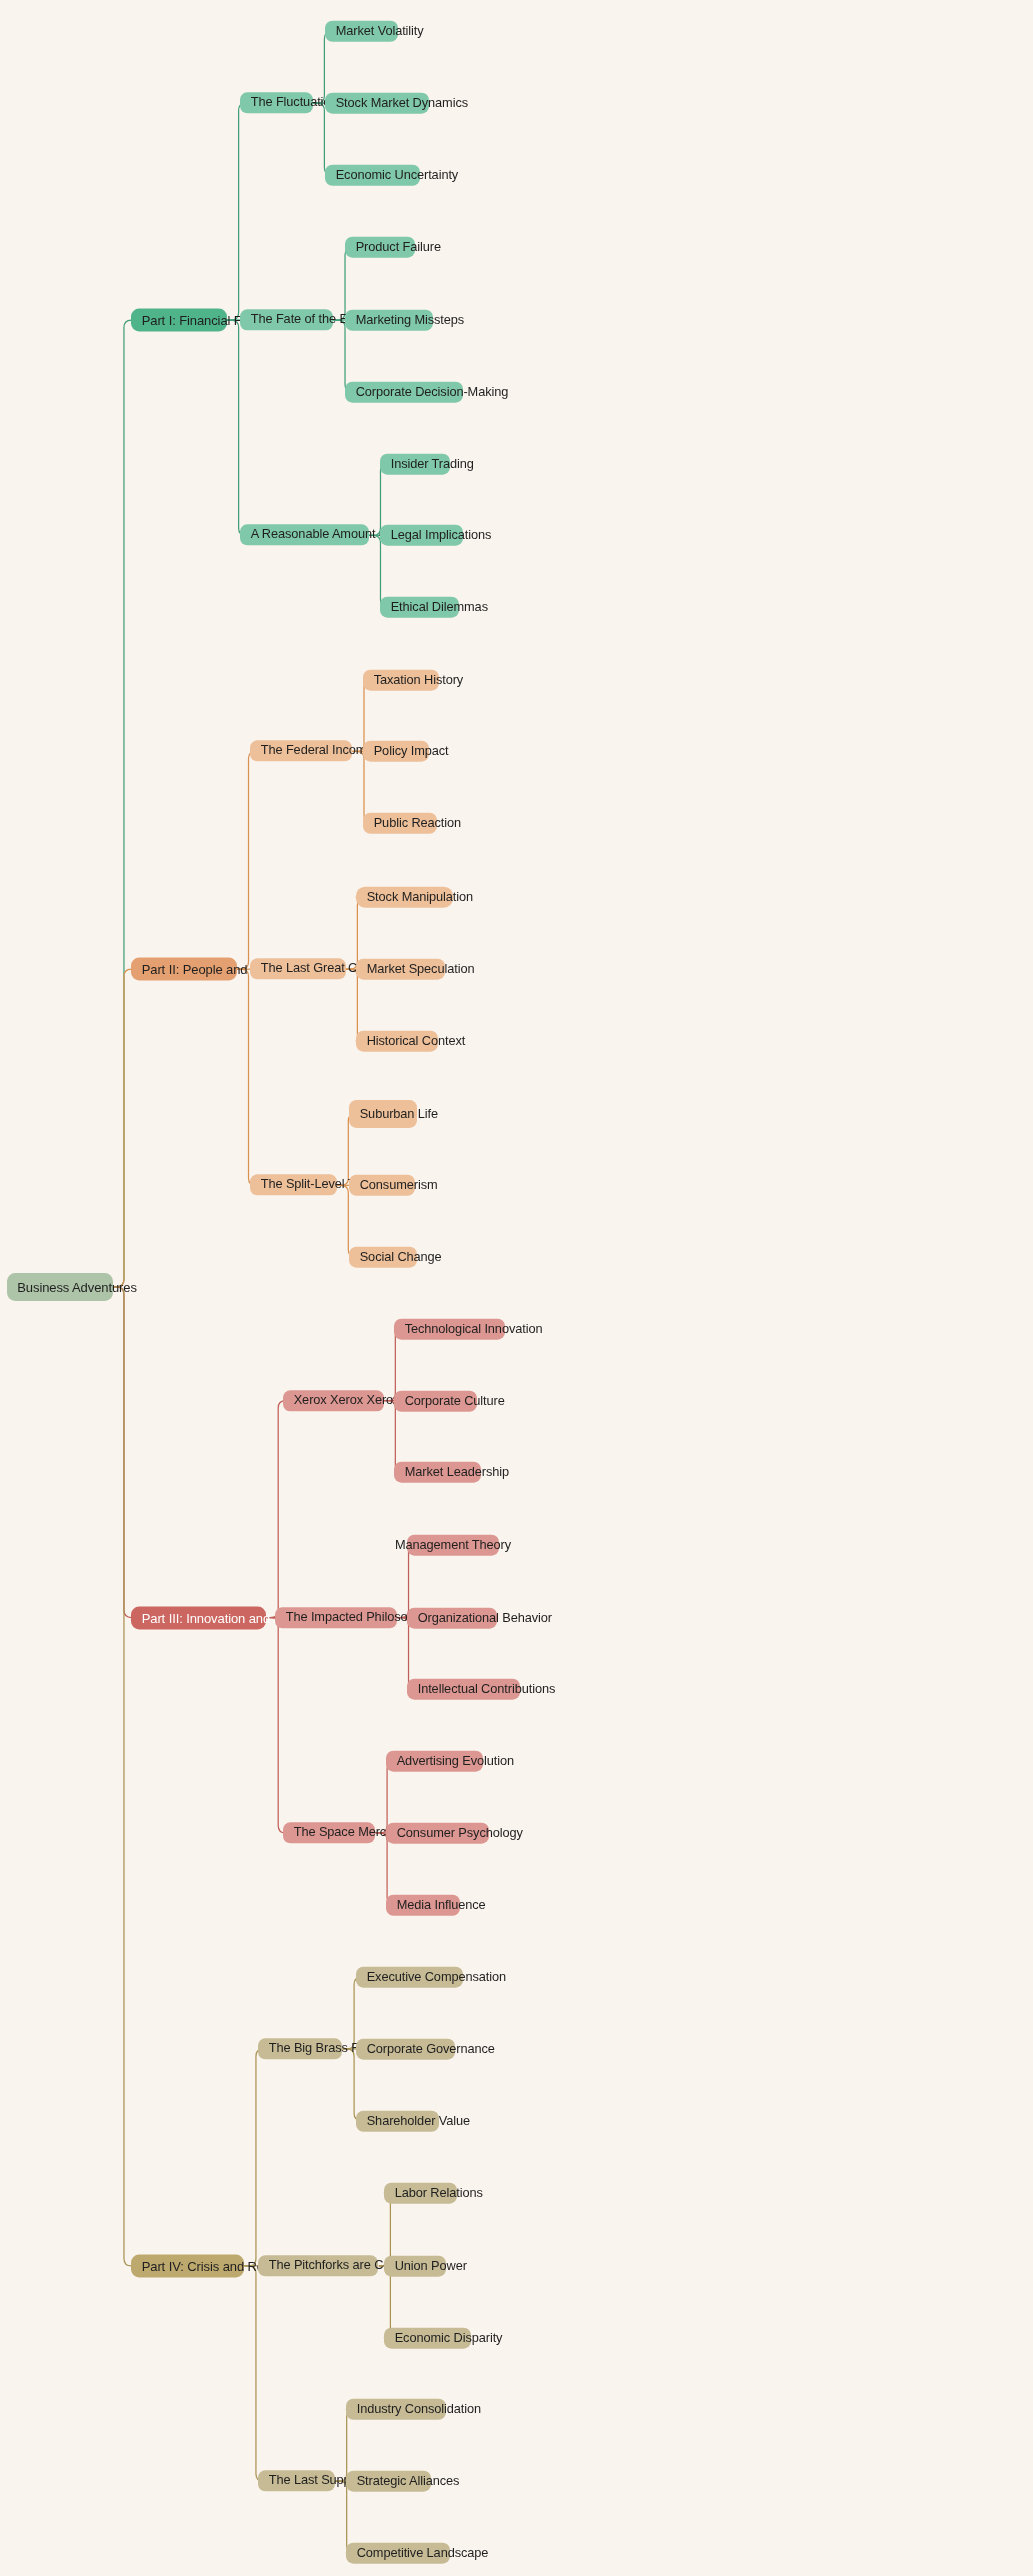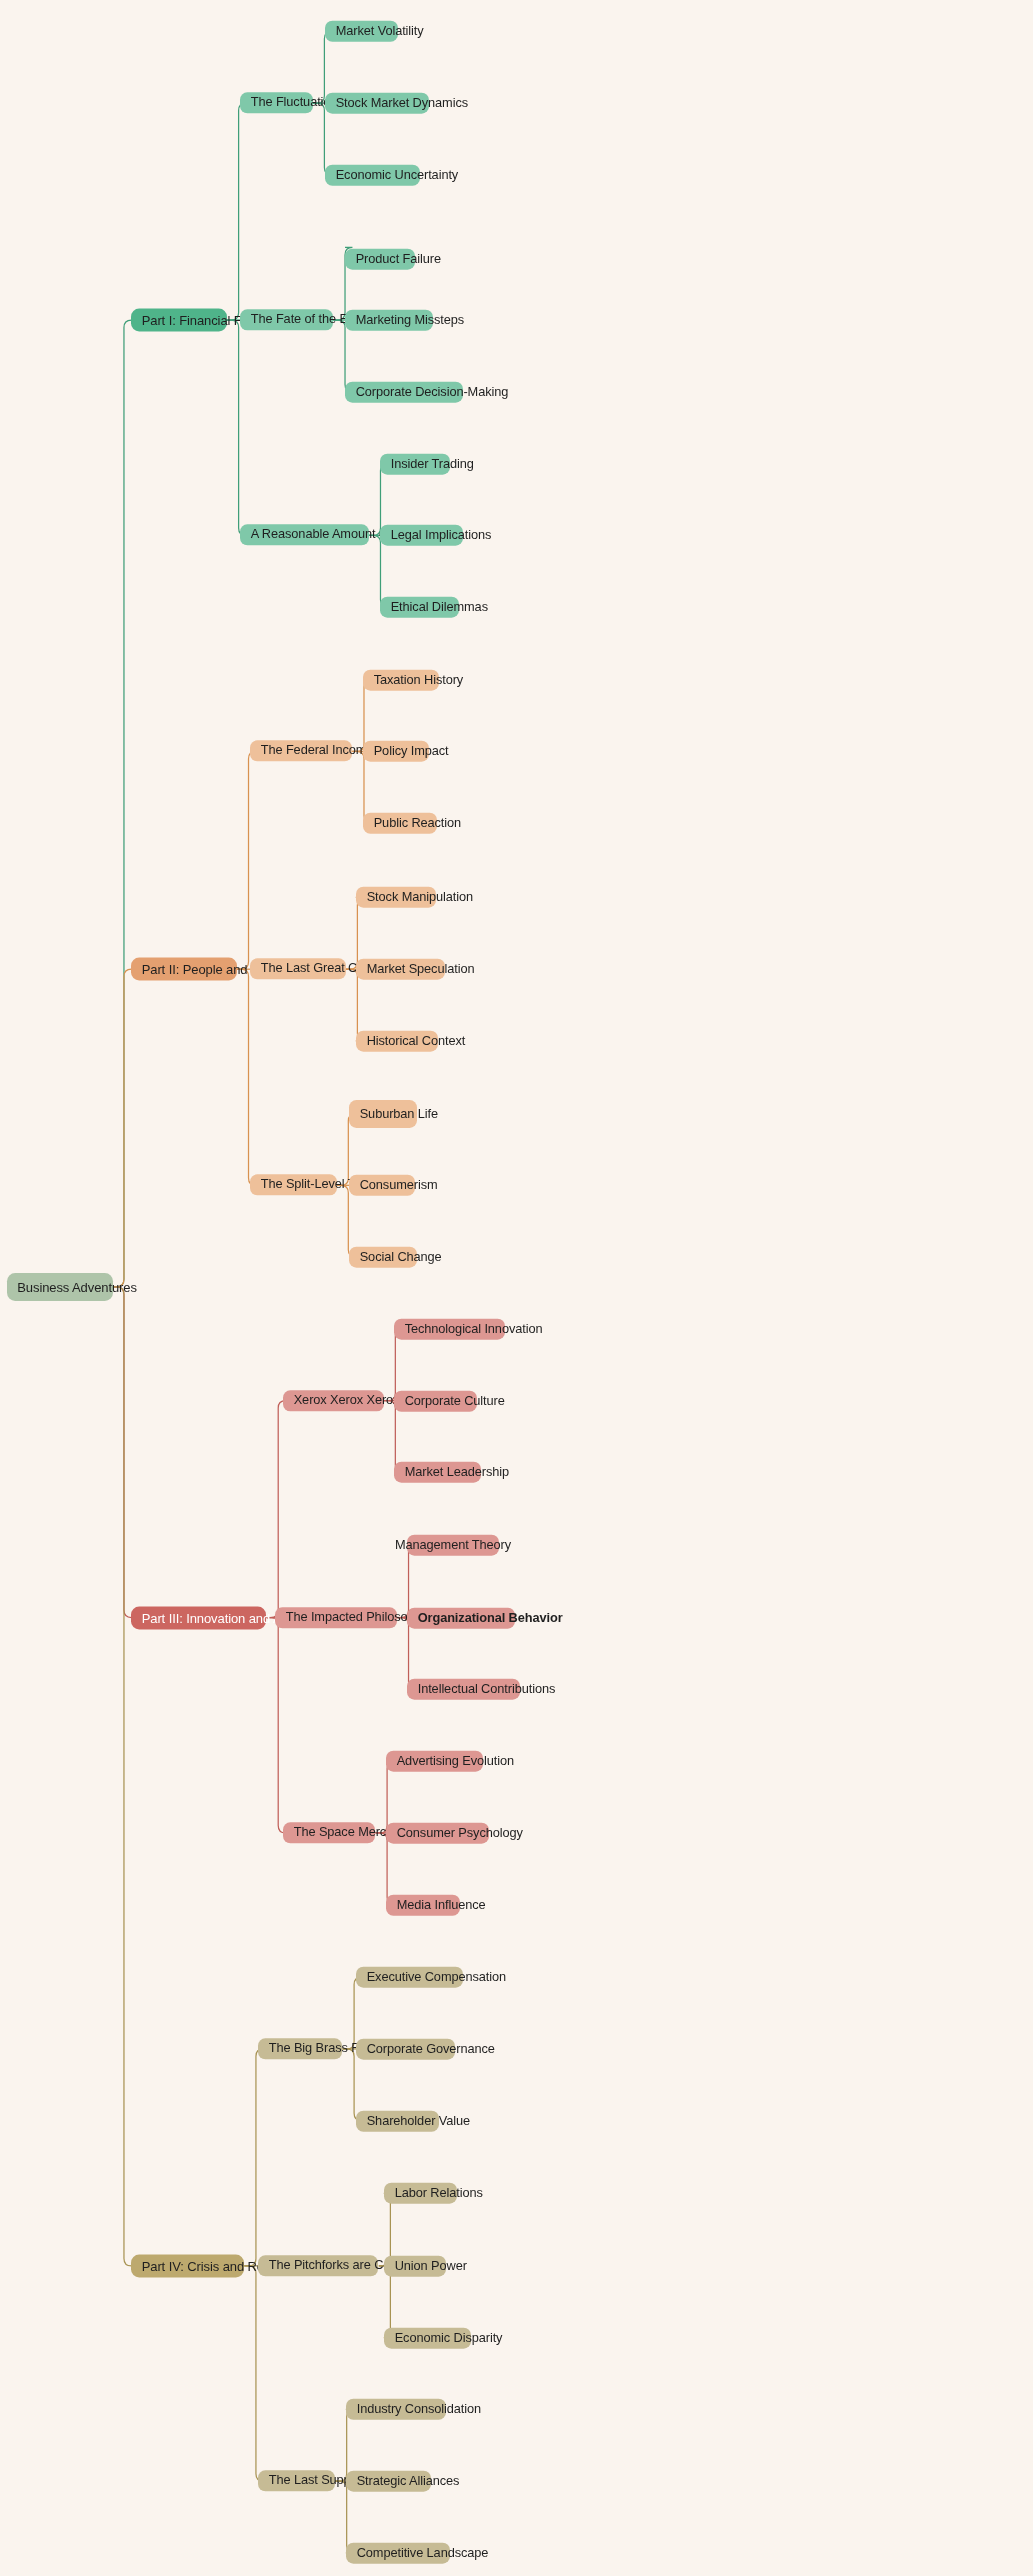--- a/index.html
+++ b/index.html
@@ -116,21 +116,21 @@
     </div>
     <div class="node lvl3" style="left: 325px; top: 103px; width: 104px; height: 20.6px; background: rgb(127, 200, 169);">
       <span>Stock Market Dynamics</span>
     </div>
     <div class="node lvl3" style="left: 325px; top: 175px; width: 95px; height: 20.6px; background: rgb(127, 200, 169);">
       <span>Economic Uncertainty</span>
     </div>
     <div class="node lvl2" style="left: 240px; top: 320px; width: 93px; height: 21.4px; background: rgb(127, 200, 169);">
       <span>The Fate of the Edsel</span>
     </div>
-    <div class="node lvl3" style="left: 345px; top: 259px; width: 70px; height: 20.6px; background: rgb(127, 200, 169);">
+    <div class="node lvl3" style="left: 345px; top: 247px; width: 70px; height: 20.6px; background: rgb(127, 200, 169);">
       <span>Product Failure</span>
     </div>
     <div class="node lvl3" style="left: 345px; top: 320px; width: 88px; height: 20.6px; background: rgb(127, 200, 169);">
       <span>Marketing Missteps</span>
     </div>
     <div class="node lvl3" style="left: 345px; top: 392px; width: 118px; height: 20.6px; background: rgb(127, 200, 169);">
       <span>Corporate Decision-Making</span>
     </div>
     <div class="node lvl2" style="left: 240px; top: 535px; width: 129px; height: 21.4px; background: rgb(127, 200, 169);">
       <span>A Reasonable Amount of Time</span>
@@ -155,21 +155,21 @@
     </div>
     <div class="node lvl3" style="left: 363px; top: 751px; width: 66px; height: 20.6px; background: rgb(238, 192, 154);">
       <span>Policy Impact</span>
     </div>
     <div class="node lvl3" style="left: 363px; top: 823px; width: 74px; height: 20.6px; background: rgb(238, 192, 154);">
       <span>Public Reaction</span>
     </div>
     <div class="node lvl2" style="left: 250px; top: 969px; width: 96px; height: 21.4px; background: rgb(238, 192, 154);">
       <span>The Last Great Corner</span>
     </div>
-    <div class="node lvl3" style="left: 356px; top: 897px; width: 80px; height: 20.6px; background: rgb(238, 192, 154);">
+    <div class="node lvl3" style="left: 356px; top: 897px; width: 97px; height: 20.6px; background: rgb(238, 192, 154); border-radius: 9px;">
       <span>Stock Manipulation</span>
     </div>
     <div class="node lvl3" style="left: 356px; top: 969px; width: 89px; height: 20.6px; background: rgb(238, 192, 154);">
       <span>Market Speculation</span>
     </div>
     <div class="node lvl3" style="left: 356px; top: 1041px; width: 82px; height: 20.6px; background: rgb(238, 192, 154);">
       <span>Historical Context</span>
     </div>
     <div class="node lvl2" style="left: 250px; top: 1185px; width: 87px; height: 21.4px; background: rgb(238, 192, 154);">
       <span>The Split-Level Trap</span>
@@ -197,21 +197,21 @@
     </div>
     <div class="node lvl3" style="left: 394px; top: 1472px; width: 87px; height: 20.6px; background: rgb(221, 151, 146);">
       <span>Market Leadership</span>
     </div>
     <div class="node lvl2" style="left: 275px; top: 1618px; width: 122px; height: 21.4px; background: rgb(221, 151, 146);">
       <span>The Impacted Philosophers</span>
     </div>
     <div class="node lvl3" style="left: 407px; top: 1545px; width: 92px; height: 20.6px; background: rgb(221, 151, 146); justify-content: center;">
       <span>Management Theory</span>
     </div>
-    <div class="node lvl3" style="left: 407px; top: 1618px; width: 108px; height: 20.6px; background: rgb(221, 151, 146); font-weight: bold;">
+    <div class="node lvl3" style="left: 407px; top: 1618px; width: 90px; height: 20.6px; background: rgb(221, 151, 146);">
       <span>Organizational Behavior</span>
     </div>
     <div class="node lvl3" style="left: 407px; top: 1689px; width: 113px; height: 20.6px; background: rgb(221, 151, 146); text-align: right;">
       <span>Intellectual Contributions</span>
     </div>
     <div class="node lvl2" style="left: 283px; top: 1833px; width: 92px; height: 21.4px; background: rgb(221, 151, 146);">
       <span>The Space Merchants</span>
     </div>
     <div class="node lvl3" style="left: 386px; top: 1761px; width: 97px; height: 20.6px; background: rgb(221, 151, 146);">
       <span>Advertising Evolution</span>

